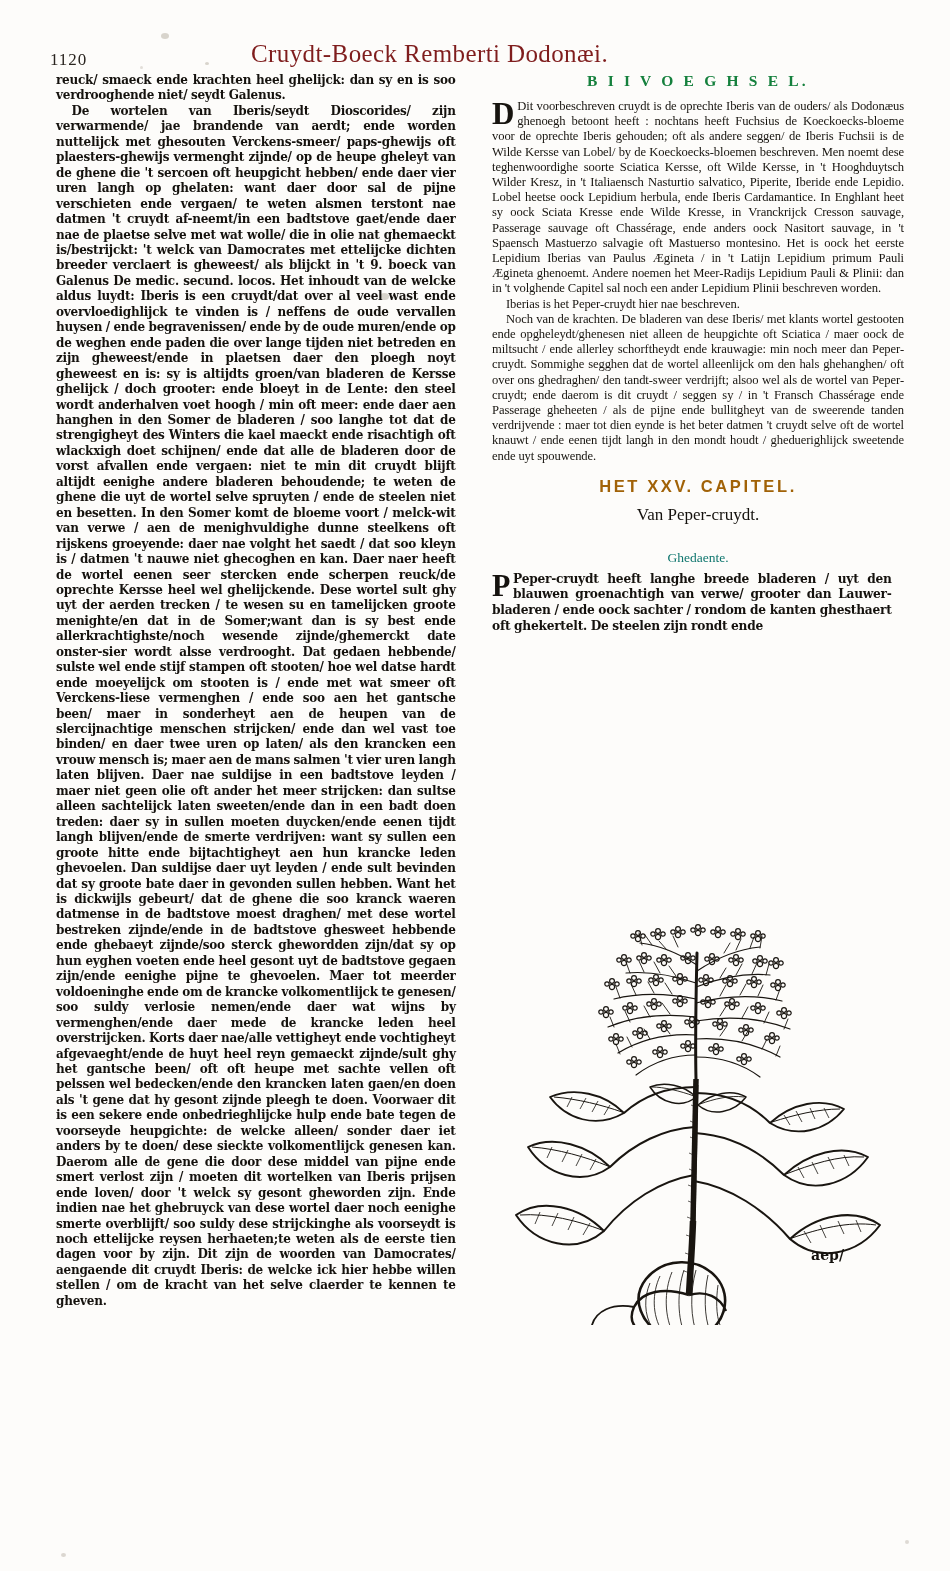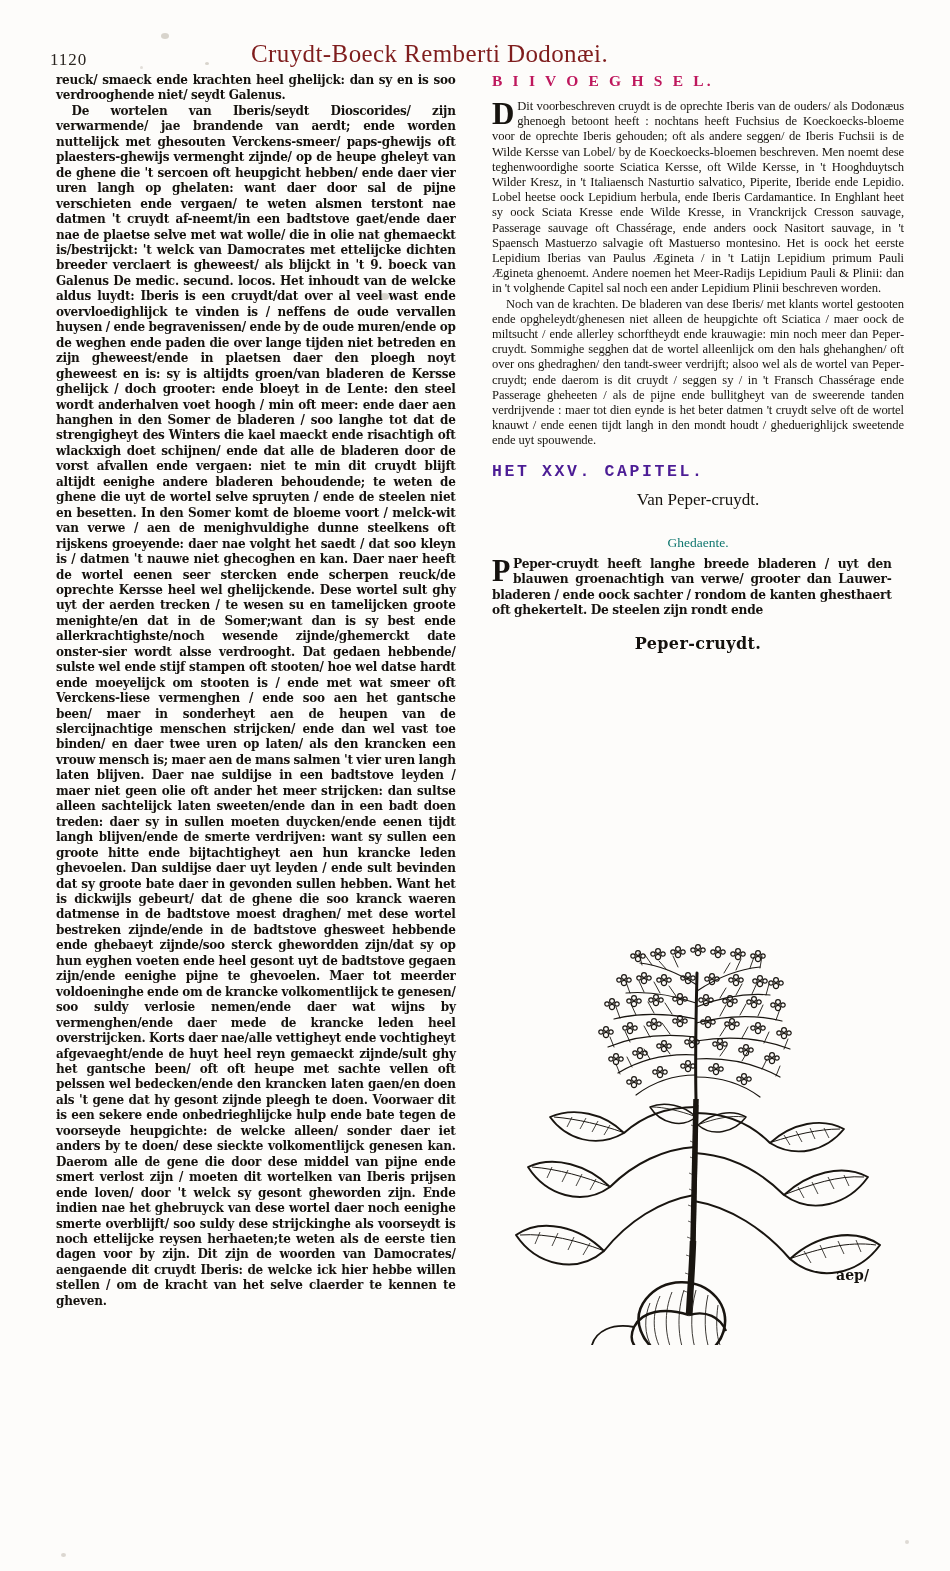--- a/index.html
+++ b/index.html
@@ -105,43 +105,44 @@
     color: #17140f;
     letter-spacing: -0.1px;
   }
   .rom p { margin: 0; text-indent: 14px; }
   .rom p.first { text-indent: 0; }
 
   .smallcaps-head {
     font-family: "Liberation Serif", serif;
     font-size: 15.5px;
     letter-spacing: 3.2px;
-    text-align: left;
+    text-align: center;
     font-weight: 600;
-    color: #be185d;
+    color: #15803d;
     margin-bottom: 9px;
   }
 
   .dropcap {
     float: left;
     font-family: "Liberation Serif", serif;
     font-size: 31px;
     line-height: 25px;
     font-weight: 700;
     padding: 1px 3px 0 0;
     margin-top: 1px;
   }
 
   .chapter-head {
-    font-family: Liberation Mono, monospace;
+    font-family: Liberation Sans, sans-serif;
     font-size: 16.5px;
     letter-spacing: 2.6px;
+    text-align: center;
     font-weight: 600;
     margin: 13px 0 9px 0;
-    color: #4c1d95;
+    color: #a16207;
   }
   .chapter-sub {
     font-family: "Liberation Serif", serif;
     font-size: 17px;
     text-align: center;
     margin: 0 0 25px 0;
     color: #14110d;
   }
   .section-label {
     font-family: "Liberation Serif", serif;
@@ -165,21 +166,21 @@
   .figure-wrap {
     position: relative;
     width: 412px;
     height: 690px;
     margin-top: 2px;
   }
   .figure-wrap svg { display: block; }
 
   .catchword {
     position: absolute;
-    right: 35px;
+    right: 60px;
     bottom: 62px;
     font-family: "DejaVu Serif", serif;
     font-weight: 700;
     font-size: 14px;
     color: #14110d;
     text-align: center;
   }
 </style>
 </head>
 <body>
@@ -206,34 +207,34 @@
   </div>
 
   <div class="col col-right">
 
     <div class="smallcaps-head">B I I V O E G H S E L.</div>
 
     <div class="rom">
       <p class="first">
         <span class="dropcap">D</span><span>Dit voorbeschreven cruydt is de oprechte Iberis van de ouders/ als Dodonæus ghenoegh betoont heeft : nochtans heeft Fuchsius de Koeckoecks-bloeme voor de oprechte Iberis gehouden; oft als andere seggen/ de Iberis Fuchsii is de Wilde Kersse van Lobel/ by de Koeckoecks-bloemen beschreven. Men noemt dese teghenwoordighe soorte Sciatica Kersse, oft Wilde Kersse, in 't Hooghduytsch Wilder Kresz, in 't Italiaensch Nasturtio salvatico, Piperite, Iberide ende Lepidio. Lobel heetse oock Lepidium herbula, ende Iberis Cardamantice. In Enghlant heet sy oock Sciata Kresse ende Wilde Kresse, in Vranckrijck Cresson sauvage, Passerage sauvage oft Chassérage, ende anders oock Nasitort sauvage, in 't Spaensch Mastuerzo salvagie oft Mastuerso montesino. Het is oock het eerste Lepidium Iberias van Paulus Ægineta / in 't Latijn Lepidium primum Pauli Ægineta ghenoemt. Andere noemen het Meer-Radijs Lepidium Pauli &amp; Plinii: dan in 't volghende Capitel sal noch een ander Lepidium Plinii beschreven worden.</span>
       </p>
+      <p>Iberias is het Peper-cruydt hier nae beschreven.</p>
       <p>Noch van de krachten. De bladeren van dese Iberis/ met klants wortel gestooten ende opgheleydt/ghenesen niet alleen de heupgichte oft Sciatica / maer oock de miltsucht / ende allerley schorftheydt ende krauwagie: min noch meer dan Peper-cruydt. Sommighe segghen dat de wortel alleenlijck om den hals ghehanghen/ oft over ons ghedraghen/ den tandt-sweer verdrijft; alsoo wel als de wortel van Peper-cruydt; ende daerom is dit cruydt / seggen sy / in 't Fransch Chassérage ende Passerage gheheeten / als de pijne ende bullitgheyt van de sweerende tanden verdrijvende : maer tot dien eynde is het beter datmen 't cruydt selve oft de wortel knauwt / ende eenen tijdt langh in den mondt houdt / gheduerighlijck sweetende ende uyt spouwende.</p>
     </div>
 
     <div class="chapter-head">HET XXV. CAPITEL.</div>
     <div class="chapter-sub">Van Peper-cruydt.</div>
     <div class="section-label">Ghedaente.</div>
 
     <div class="bl" style="font-size:12.6px;line-height:15.6px;">
       <p class="first">
         <span class="dropcap">P</span><span>Peper-cruydt heeft langhe breede bladeren / uyt den blauwen groenachtigh van verwe/ grooter dan Lauwer-bladeren / ende oock sachter / rondom de kanten ghesthaert oft ghekertelt. De steelen zijn rondt ende</span>
       </p>
     </div>
 
-    <div class="fig-caption">Peper-cruydt.</div>
 
     <div class="figure-wrap">
       <svg width="412" height="690" viewBox="0 0 412 690" xmlns="http://www.w3.org/2000/svg">
         <defs>
           <g id="leaf-u">
             <path d="M0 0 C 16 -10 40 -14 58 -6 C 42 8 18 12 0 0 Z" fill="none" stroke="#191510" stroke-width="1.5"></path>
             <path d="M2 -0.5 C 18 -5 38 -7 55 -5" fill="none" stroke="#191510" stroke-width="1"></path>
             <path d="M10 -4 l 3 6 M18 -6 l 3 7 M26 -7 l 3 7 M34 -7 l 3 6 M42 -6.5 l 3 5.5" stroke="#191510" stroke-width="0.8" fill="none"></path>
           </g>
           <g id="budclust">

